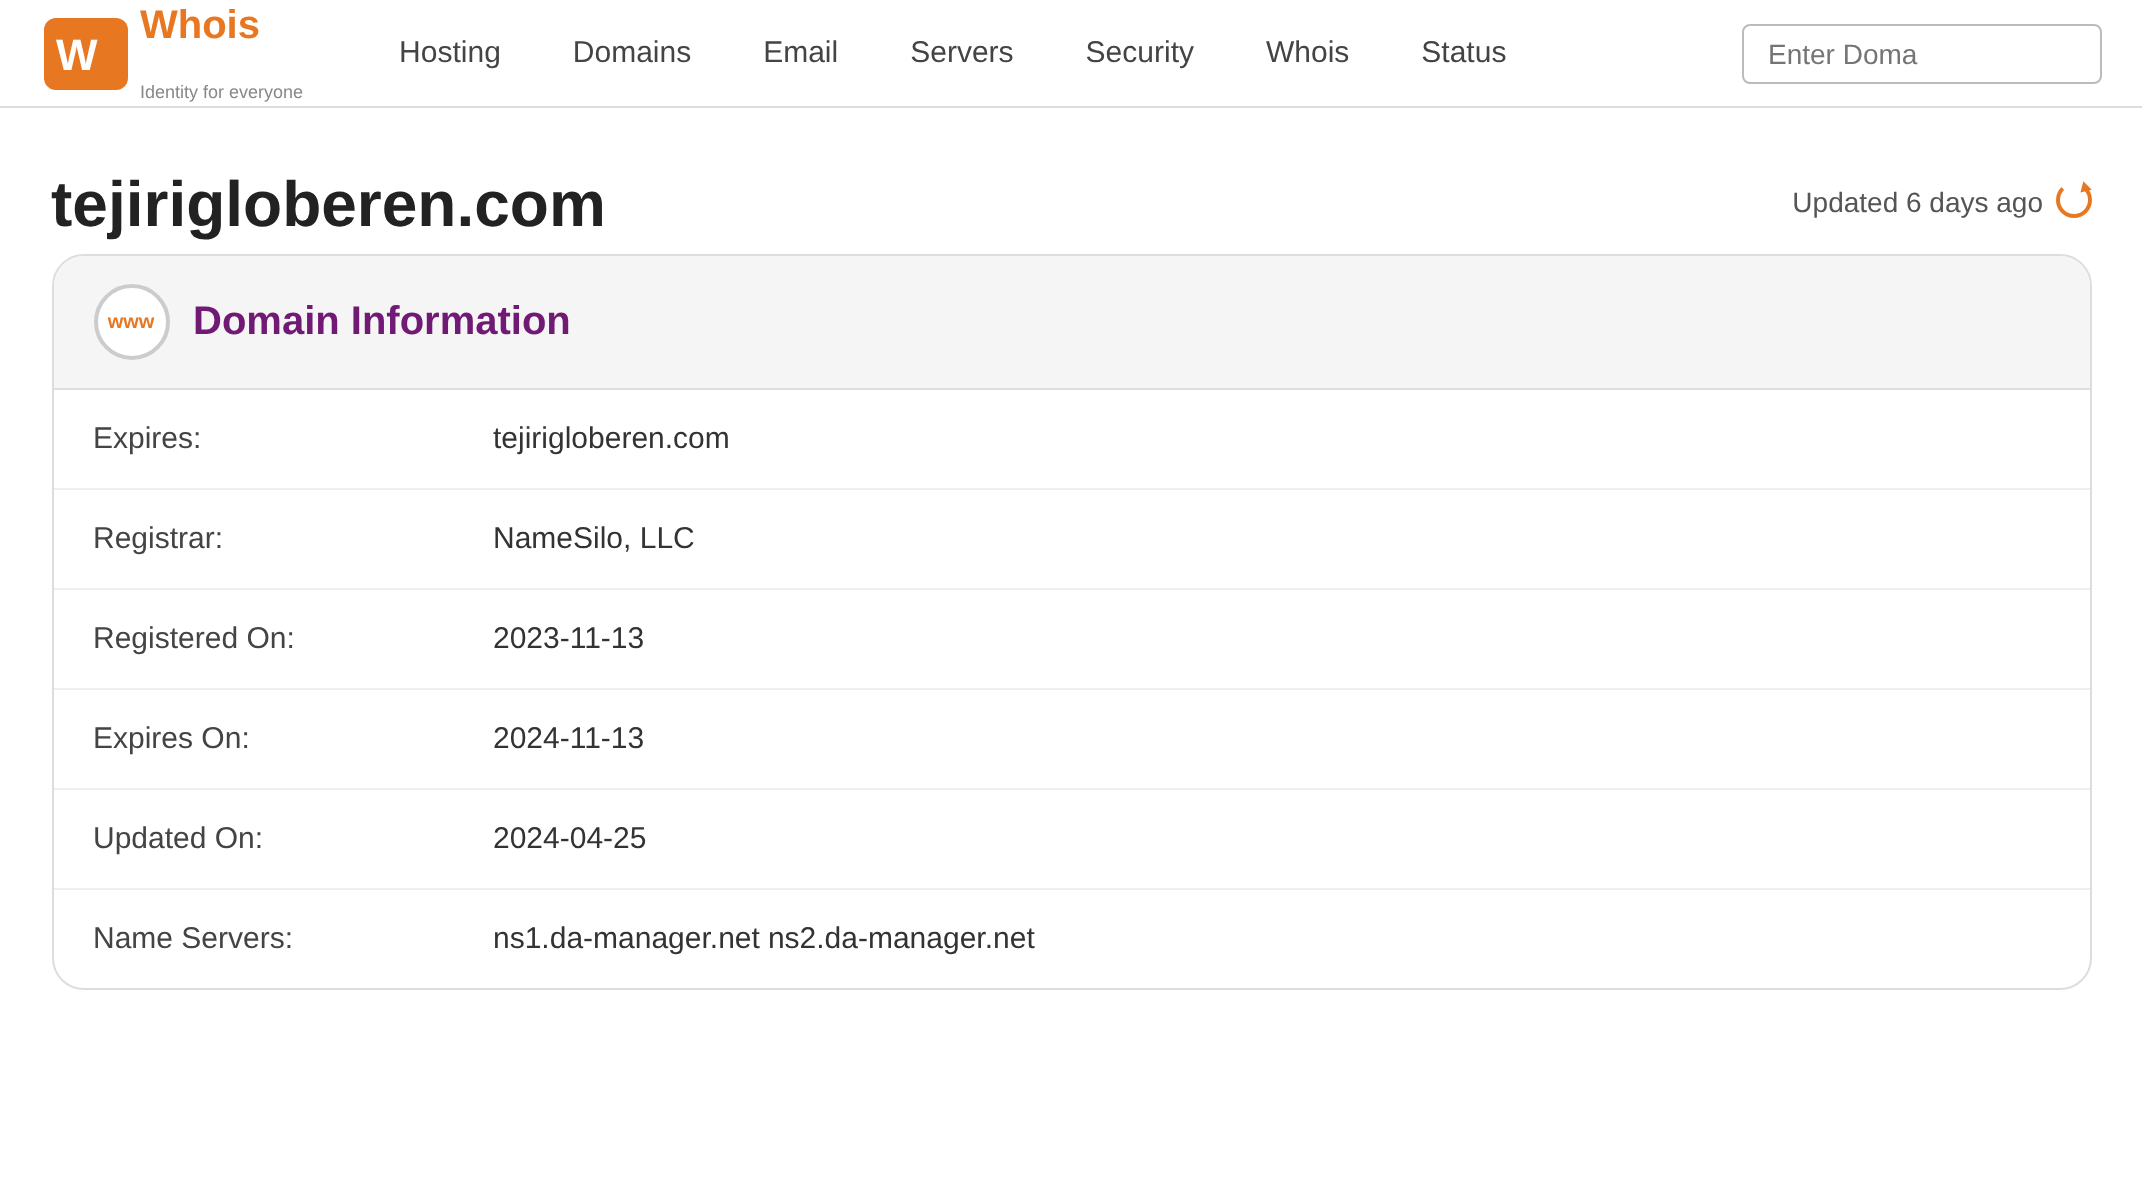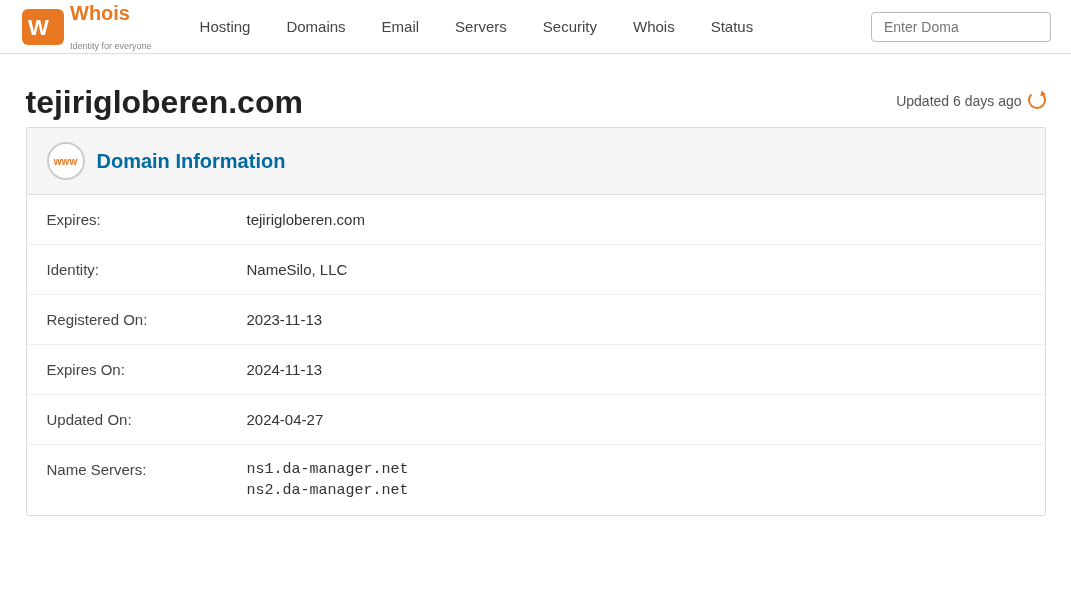--- a/index.html
+++ b/index.html
@@ -91,21 +91,21 @@
       top: -1px;
       border-top: 5px solid #e87722;
       border-left: 3px solid transparent;
       border-right: 3px solid transparent;
       transform: rotate(45deg);
     }
 
     
     .info-card {
       border: 1px solid #ddd;
-      border-radius: 2px;
+      border-radius: 16px;
       overflow: hidden;
       background: #fff;
     }
     .card-header {
       display: flex;
       align-items: center;
       gap: 12px;
       background: #f5f5f5;
       padding: 14px 20px;
       border-bottom: 1px solid #ddd;
@@ -120,21 +120,21 @@
       justify-content: center;
       font-size: 10px;
       font-weight: bold;
       color: #e87722;
       background: #fff;
       flex-shrink: 0;
     }
     .card-title {
       font-size: 20px;
       font-weight: bold;
-      color: #0369a1;
+      color: #701a75;
     }
     .info-table {
       width: 100%;
     }
     .info-row {
       display: flex;
       align-items: flex-start;
       border-bottom: 1px solid #eee;
       padding: 16px 20px;
     }
@@ -146,23 +146,22 @@
       min-width: 200px;
       color: #444;
       font-size: 15px;
     }
     .info-value {
       color: #333;
       font-size: 15px;
     }
     .info-value.multi-line {
       display: flex;
-      flex-direction: column;
+      flex-direction: row;
       gap: 4px;
-      font-family: Liberation Mono, monospace;
     }
   </style>
 </head>
 <body>
 
 <nav class="navbar">
   <a class="logo-wrap" href="#">
 
     <svg class="logo-icon" viewBox="0 0 46 40" xmlns="http://www.w3.org/2000/svg">
 
@@ -205,37 +204,37 @@
     </div>
 
     <div class="info-table">
 
       <div class="info-row">
         <span class="info-label">Expires:</span>
         <span class="info-value">tejirigloberen.com</span>
       </div>
 
       <div class="info-row">
-        <span class="info-label">Identity:</span>
+        <span class="info-label">Registrar:</span>
         <span class="info-value">NameSilo, LLC</span>
       </div>
 
       <div class="info-row">
         <span class="info-label">Registered On:</span>
         <span class="info-value">2023-11-13</span>
       </div>
 
       <div class="info-row">
         <span class="info-label">Expires On:</span>
         <span class="info-value">2024-11-13</span>
       </div>
 
       <div class="info-row">
         <span class="info-label">Updated On:</span>
-        <span class="info-value">2024-04-27</span>
+        <span class="info-value">2024-04-25</span>
       </div>
 
 
       <div class="info-row">
         <span class="info-label">Name Servers:</span>
         <span class="info-value multi-line">
           <span>ns1.da-manager.net</span>
           <span>ns2.da-manager.net</span>
         </span>
       </div>

